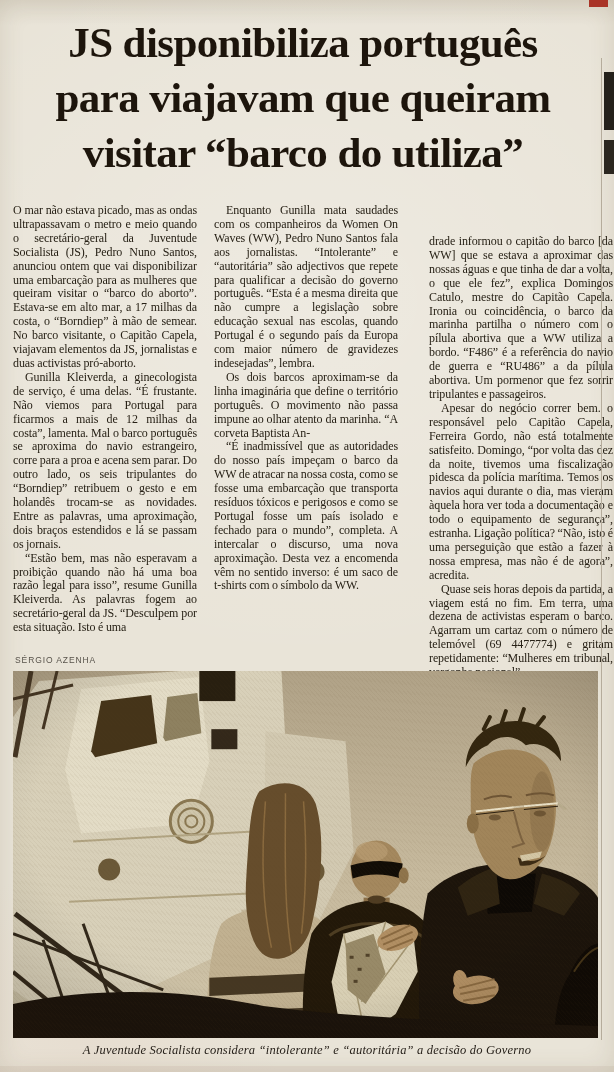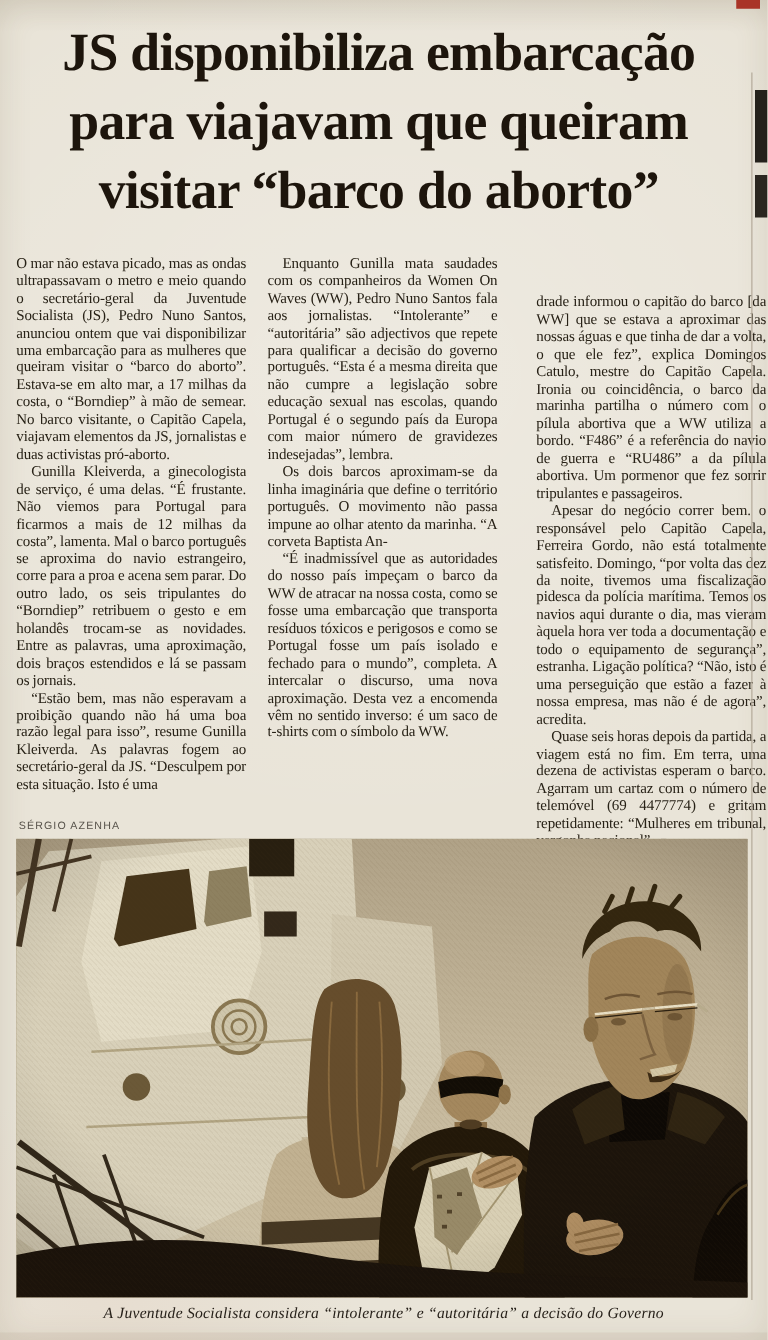--- a/index.html
+++ b/index.html
@@ -64,23 +64,23 @@
   .edge-frag-b{position:absolute;left:604px;top:140px;width:10px;height:34px;background:#2b2720;}
   .red-mark{position:absolute;left:589px;top:0;width:19px;height:7px;background:#a93427;}
   .bottom-band{position:absolute;left:0;top:1066px;width:614px;height:6px;background:rgba(150,120,95,.10);}
 </style>
 </head>
 <body>
 
 <div class="page">
 
   <div class="headline">
-    <div>JS disponibiliza embarcação</div>
+    <div>JS disponibiliza português</div>
     <div>para viajavam que queiram</div>
-    <div>visitar “barco do aborto”</div>
+    <div>visitar “barco do utiliza”</div>
   </div>
 
   <div class="col col-1">
     <p class="flush">O mar não estava picado, mas as ondas ultrapassavam o metro e meio quando o secretário-geral da Juventude Socialista (JS), Pedro Nuno Santos, anunciou ontem que vai disponibilizar uma embarcação para as mulheres que queiram visitar o “barco do aborto”. Estava-se em alto mar, a 17 milhas da costa, o “Borndiep” à mão de semear. No barco visitante, o Capitão Capela, viajavam elementos da JS, jornalistas e duas activistas pró-aborto.</p>
     <p>Gunilla Kleiverda, a ginecologista de serviço, é uma delas. “É frustante. Não viemos para Portugal para ficarmos a mais de 12 milhas da costa”, lamenta. Mal o barco português se aproxima do navio estrangeiro, corre para a proa e acena sem parar. Do outro lado, os seis tripulantes do “Borndiep” retribuem o gesto e em holandês trocam-se as novidades. Entre as palavras, uma aproximação, dois braços estendidos e lá se passam os jornais.</p>
     <p>“Estão bem, mas não esperavam a proibição quando não há uma boa razão legal para isso”, resume Gunilla Kleiverda. As palavras fogem ao secretário-geral da JS. “Desculpem por esta situação. Isto é uma</p>
   </div>
 
   <div class="col col-2">
     <p>Enquanto Gunilla mata saudades com os companheiros da Women On Waves (WW), Pedro Nuno Santos fala aos jornalistas. “Intolerante” e “autoritária” são adjectivos que repete para qualificar a decisão do governo português. “Esta é a mesma direita que não cumpre a legislação sobre educação sexual nas escolas, quando Portugal é o segundo país da Europa com maior número de gravidezes indesejadas”, lembra.</p>

